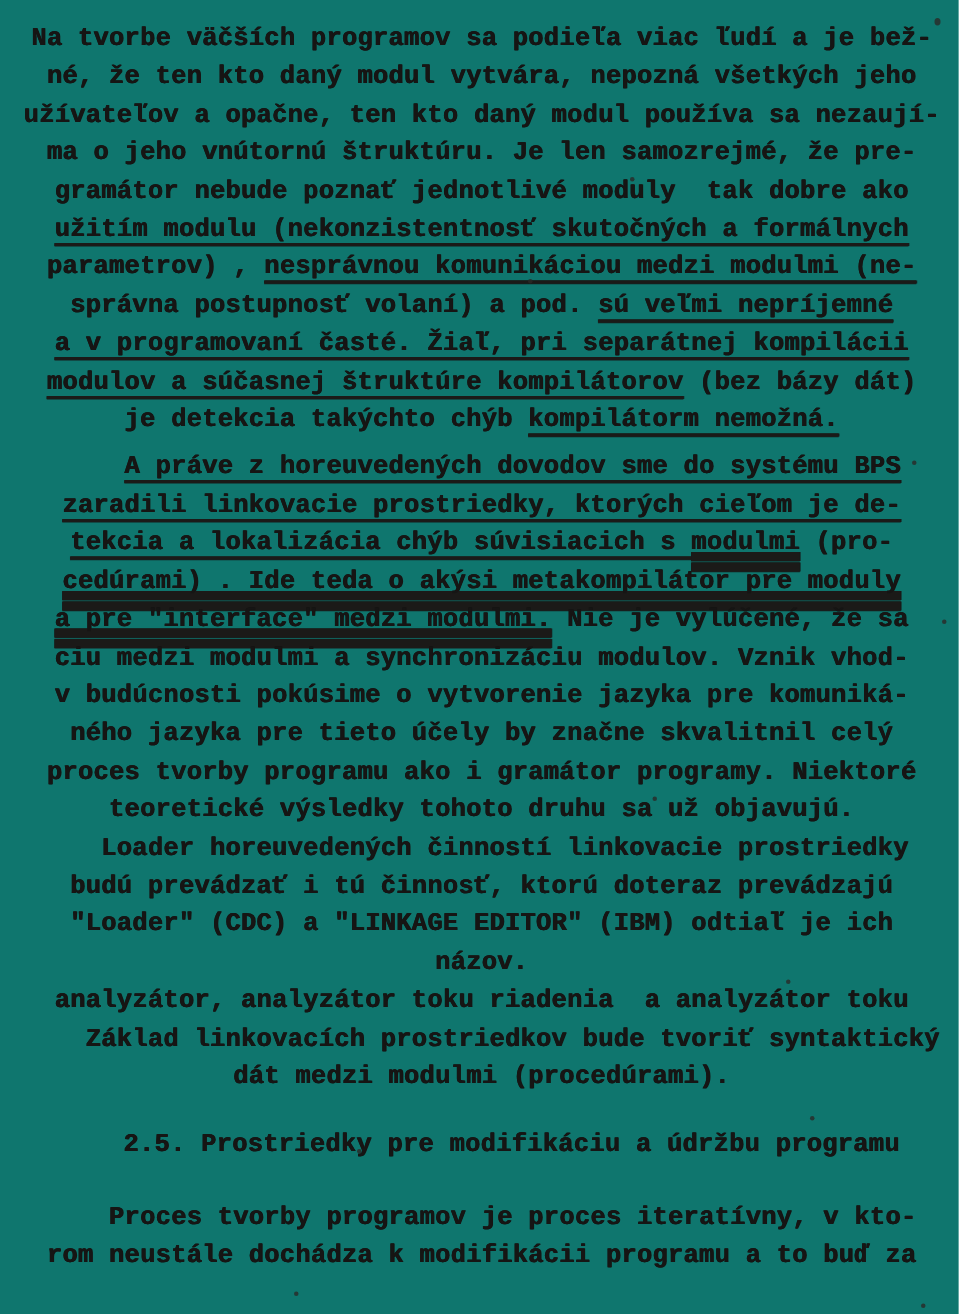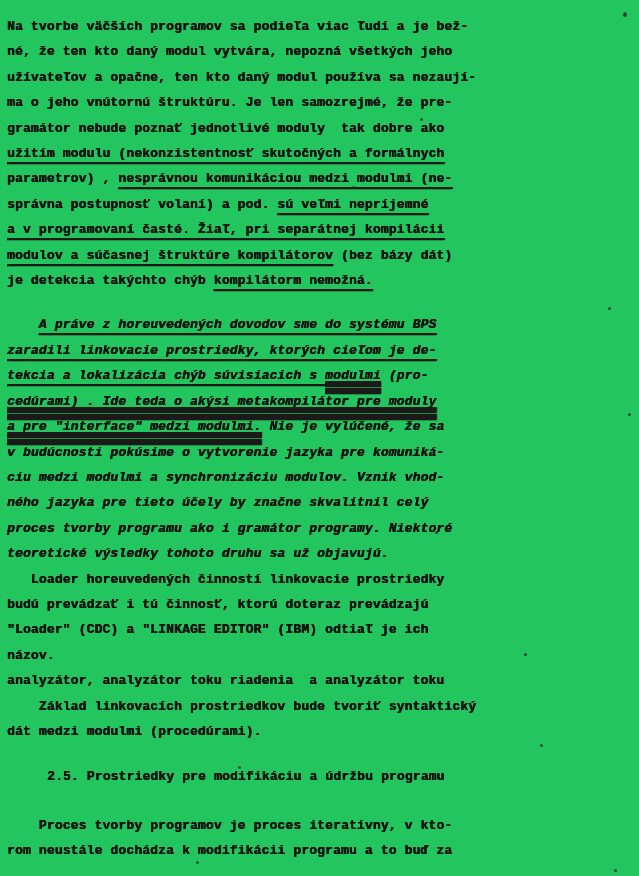--- a/index.html
+++ b/index.html
@@ -6,29 +6,30 @@
   body {
     width: 639px; height: 876px;
     background: #ffffff;
     overflow: hidden;
   }
   .page {
     position: relative;
     width: 639px; height: 876px;
     box-sizing: border-box;
     padding: 14px 4px 0 7px;
-    background: #22c55e;
+    background: #0f766e;
     font-family: "Liberation Mono", "DejaVu Sans Mono", monospace;
     font-weight: 700;
-    font-size: 13px;
+    font-size: 17px;
     line-height: 25.4px;
     letter-spacing: 0.15px;
     color: #161514;
     
     text-shadow: 0.45px 0 0 currentColor, 0 0.3px 0 currentColor;
+    text-align: center;
   }
   .line { white-space: pre; }
   .block { margin: 0; }
   
   .u {
     text-decoration: underline;
     text-decoration-thickness: 2px;
     text-underline-offset: 5px;
     text-decoration-skip-ink: none;
     text-decoration-color: #1b1a18;
@@ -61,28 +62,28 @@
         <div class="line"><span class="">užívateľov a opačne, ten kto daný modul používa sa nezaují-</span></div>
         <div class="line"><span class="">ma o jeho vnútornú štruktúru. Je len samozrejmé, že pre-</span></div>
         <div class="line"><span class="">gramátor nebude poznať jednotlivé moduly  tak dobre ako</span></div>
         <div class="line"><span class="u">užitím modulu (nekonzistentnosť skutočných a formálnych</span></div>
         <div class="line"><span class="">parametrov) , </span><span class="u">nesprávnou komunikáciou medzi modulmi (ne-</span></div>
         <div class="line"><span class="">správna postupnosť volaní) a pod. </span><span class="u">sú veľmi nepríjemné</span></div>
         <div class="line"><span class="u">a v programovaní časté. Žiaľ, pri separátnej kompilácii</span></div>
         <div class="line"><span class="u">modulov a súčasnej štruktúre kompilátorov</span><span class=""> (bez bázy dát)</span></div>
         <div class="line"><span class="">je detekcia takýchto chýb </span><span class="u">kompilátorm nemožná.</span></div>
       </div>
-      <div class="block" style="margin-top: 19px; font-style: italic;">
+      <div class="block" style="margin-top: 6px;">
         <div class="line"><span class="">    </span><span class="u">A práve z horeuvedených dovodov sme do systému BPS</span></div>
         <div class="line"><span class="u">zaradili linkovacie prostriedky, ktorých cieľom je de-</span></div>
         <div class="line"><span class="u">tekcia a lokalizácia chýb súvisiacich s </span><span class="u2">modulmi</span><span class=""> (pro-</span></div>
         <div class="line"><span class="u2">cedúrami) . Ide teda o akýsi metakompilátor pre moduly</span></div>
         <div class="line"><span class="u2">a pre "interface" medzi modulmi.</span><span class=""> Nie je vylúčené, že sa</span></div>
+        <div class="line"><span class="">ciu medzi modulmi a synchronizáciu modulov. Vznik vhod-</span></div>
         <div class="line"><span class="">v budúcnosti pokúsime o vytvorenie jazyka pre komuniká-</span></div>
-        <div class="line"><span class="">ciu medzi modulmi a synchronizáciu modulov. Vznik vhod-</span></div>
         <div class="line"><span class="">ného jazyka pre tieto účely by značne skvalitnil celý</span></div>
         <div class="line"><span class="">proces tvorby programu ako i gramátor programy. Niektoré</span></div>
         <div class="line"><span class="">teoretické výsledky tohoto druhu sa už objavujú.</span></div>
       </div>
       <div class="block">
         <div class="line"><span class="">   </span><span class="">Loader horeuvedených činností linkovacie prostriedky</span></div>
         <div class="line"><span class="">budú prevádzať i tú činnosť, ktorú doteraz prevádzajú</span></div>
         <div class="line"><span class="">"Loader" (CDC) a "LINKAGE EDITOR" (IBM) odtiaľ je ich</span></div>
         <div class="line"><span class="">názov.</span></div>
       </div>

